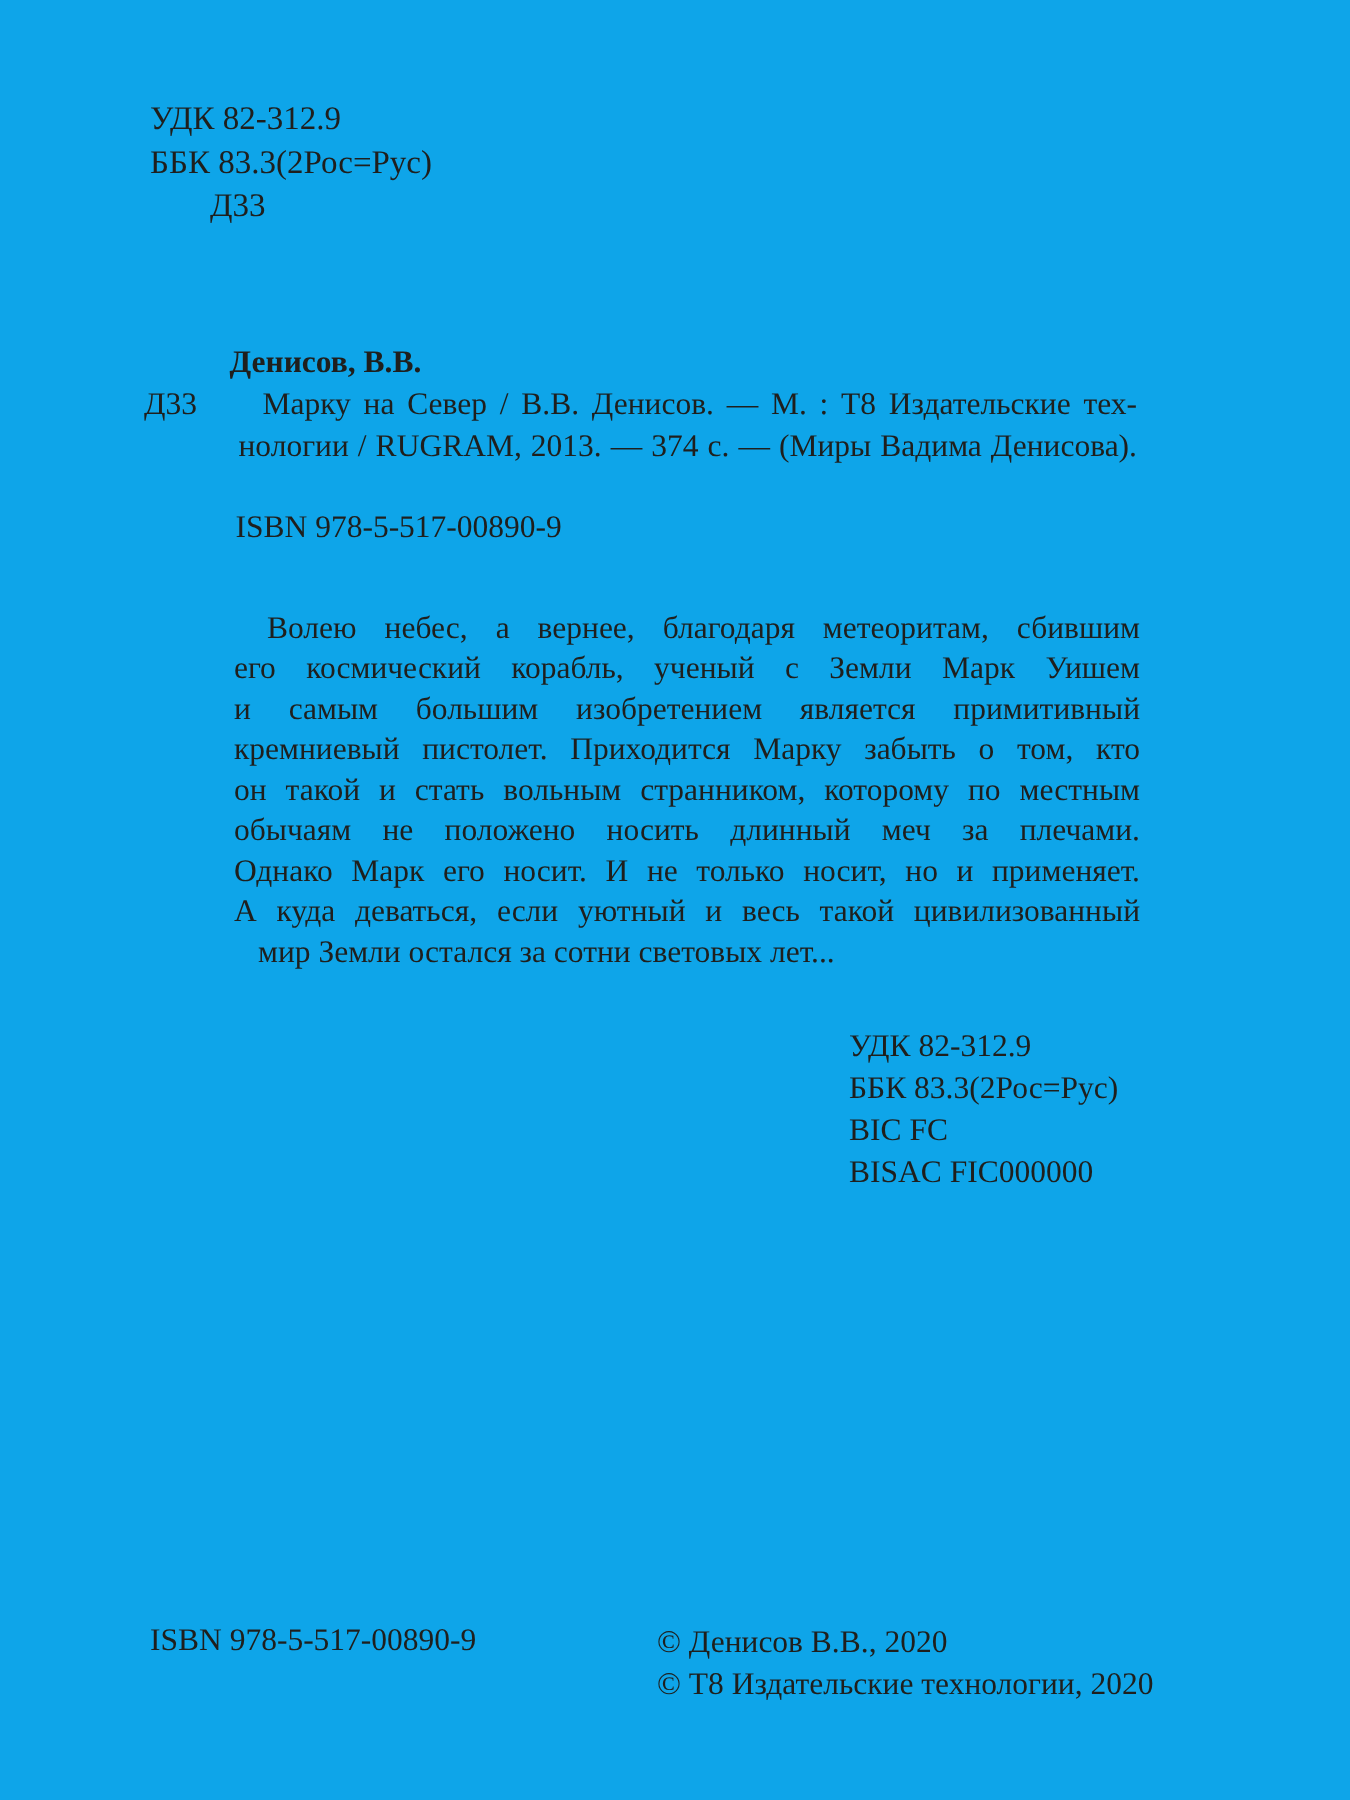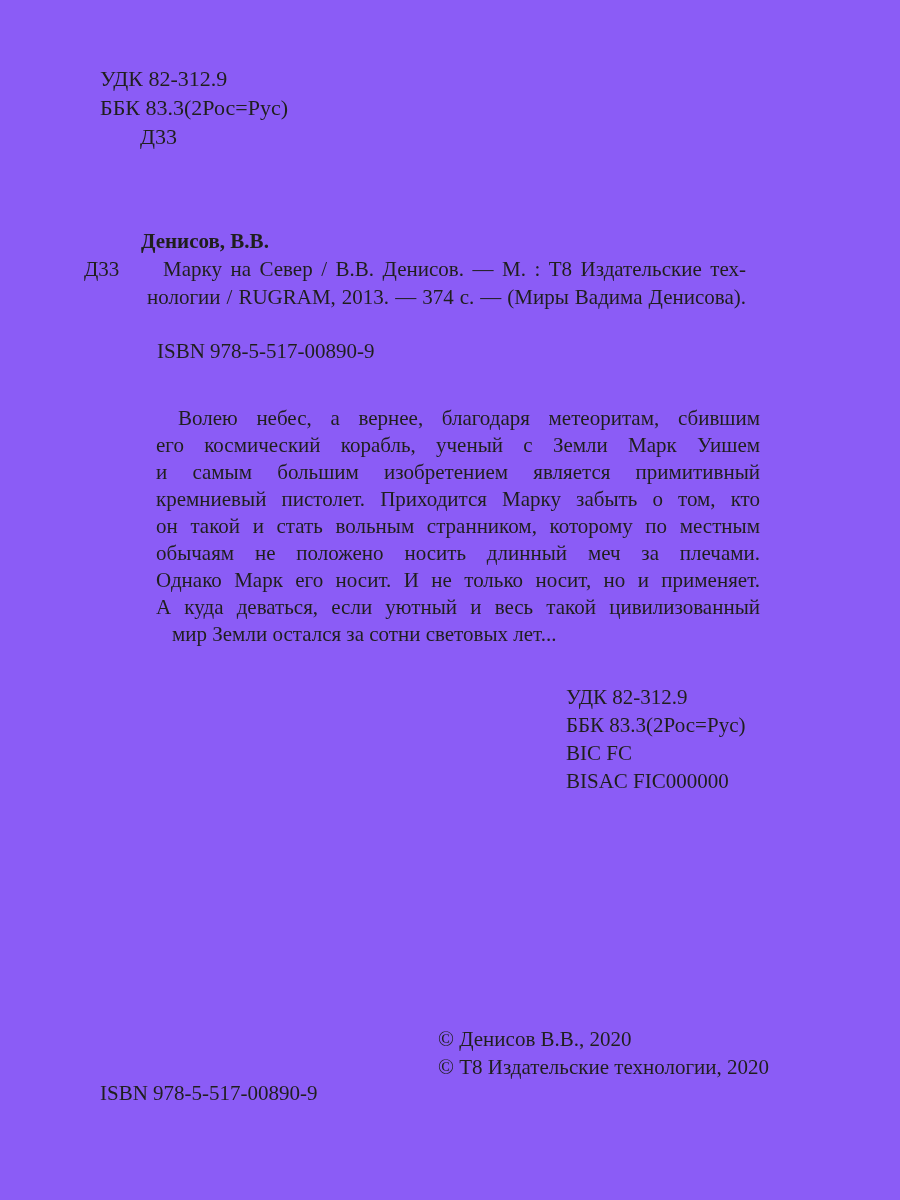--- a/index.html
+++ b/index.html
@@ -1,46 +1,46 @@
 <!DOCTYPE html>
 <html><head>
 <meta charset="utf-8">
 <style>
   html,body { margin:0; padding:0; background:#e8e8e8; }
   .page {
     position:relative;
     width:900px; height:1200px;
     margin:0 auto;
-    background:#8b5cf6;
+    background:#0ea5e9;
     color:#1f1f1d;
     font-family:"Liberation Serif","DejaVu Serif",serif;
     font-size:21px;
     overflow:hidden;
   }
   .nw { white-space:nowrap; }
 
   #top-codes { position:absolute; left:100px; top:64px; font-size:22px; line-height:29px; }
   #top-codes .sign { padding-left:40px; }
 
-  #card { position:absolute; left:84px; top:227px; width:662px; line-height:28px; }
+  #card { position:absolute; left:96px; top:227px; width:662px; line-height:28px; }
   #card .heading { margin-left:57px; font-weight:bold; }
   #card .entry { position:relative; margin-left:63px; width:599px; }
   #card .sign { position:absolute; left:-63px; top:0; white-space:nowrap; }
   .justline { text-align:justify; text-align-last:justify; }
   #card .l1 { padding-left:16px; }
 
   #isbn-top { position:absolute; left:157px; top:337px; line-height:28px; }
 
   #annotation { position:absolute; left:156px; top:405px; width:604px; line-height:27px; }
   #annotation .first { padding-left:22px; }
   #annotation .lastline { text-align:left; text-align-last:left;margin-left:16px; }
 
   #right-codes { position:absolute; left:566px; top:683px; line-height:28px; }
 
-  #copyright { position:absolute; left:438px; top:1025px; line-height:28px; }
+  #copyright { position:absolute; left:438px; top:1080px; line-height:28px; }
 
   #isbn-bottom { position:absolute; left:100px; top:1079px; line-height:28px; }
 </style>
 </head>
 <body>
 
 <div class="page">
 
   <div id="top-codes">
     <div class="nw">УДК 82-312.9</div>

